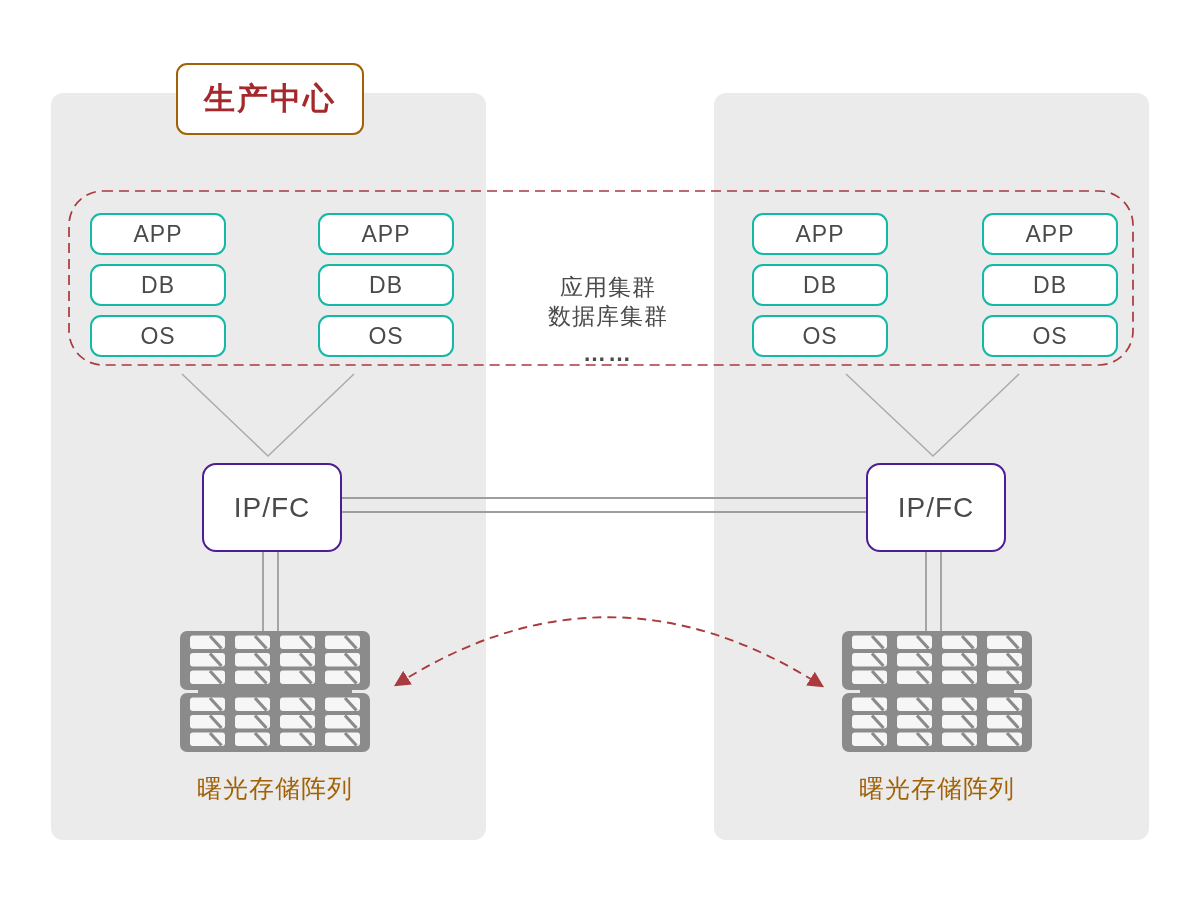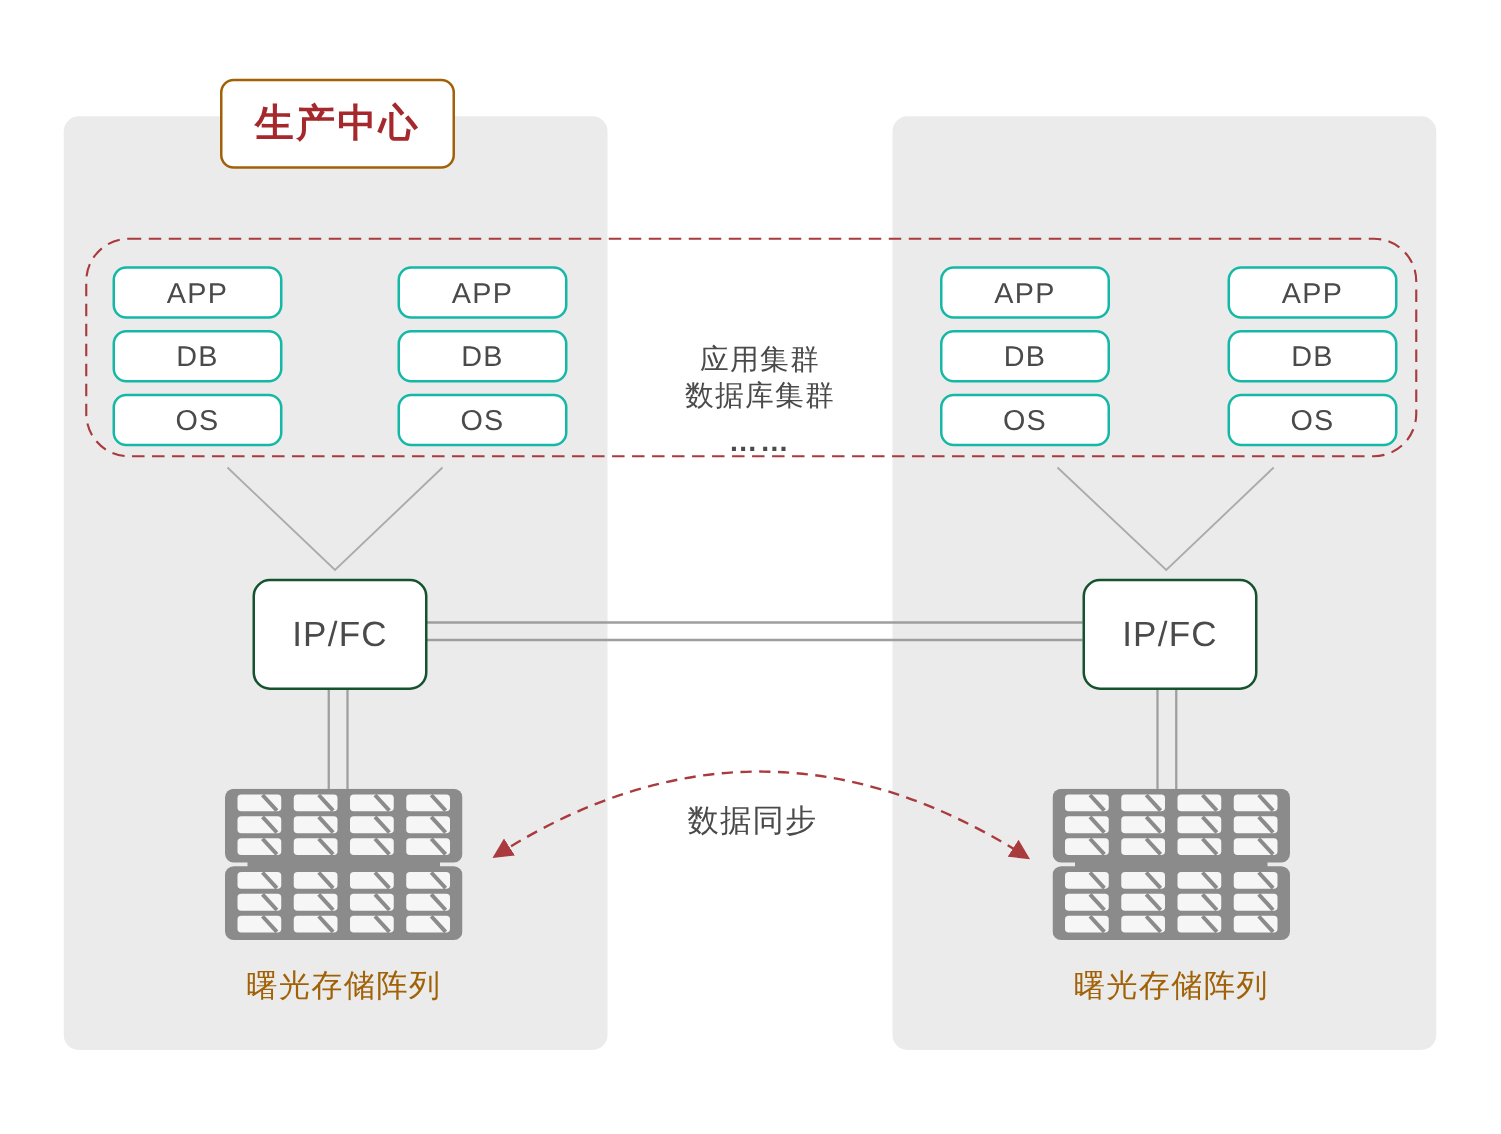--- a/index.html
+++ b/index.html
@@ -23,21 +23,21 @@
   .titlebox.left{left:176px;}
   .titlebox.right{left:840px;}
   .node{
     position:absolute;width:132px;height:38px;z-index:3;
     background:#ffffff;border:2px solid #14b8a6;border-radius:11px;
     display:flex;align-items:center;justify-content:center;
     font-size:23px;color:#4a4a4a;letter-spacing:1px;
   }
   .switchbox{
     position:absolute;top:463px;width:136px;height:85px;z-index:3;
-    background:#ffffff;border:2px solid #14532d;border-radius:14px;
+    background:#ffffff;border:2px solid #4c1d95;border-radius:14px;
     display:flex;align-items:center;justify-content:center;
     font-size:28px;color:#4a4a4a;letter-spacing:1px;
   }
   .clusternote{
     position:absolute;left:494px;top:233px;width:228px;z-index:3;
     text-align:center;font-size:23px;line-height:29px;color:#4a4a4a;letter-spacing:1px;margin-top:40px;
   }
   .clusternote .dots{display:block;margin-top:8px;font-weight:bold;letter-spacing:2px;}
   .storage{position:absolute;z-index:3;}
   .storagelabel{
@@ -134,15 +134,14 @@
   <svg class="storage" style="left:180px;top:631px" width="190" height="121">
       <use href="#storagearray"></use>
     </svg>
   <svg class="storage" style="left:842px;top:631px" width="190" height="121">
       <use href="#storagearray"></use>
     </svg>
 
   <div class="storagelabel" style="left:175px">曙光存储阵列</div>
   <div class="storagelabel" style="left:837px">曙光存储阵列</div>
 
-  <div class="synclabel">数据同步</div>
 
 </div>
 
 </body></html>

